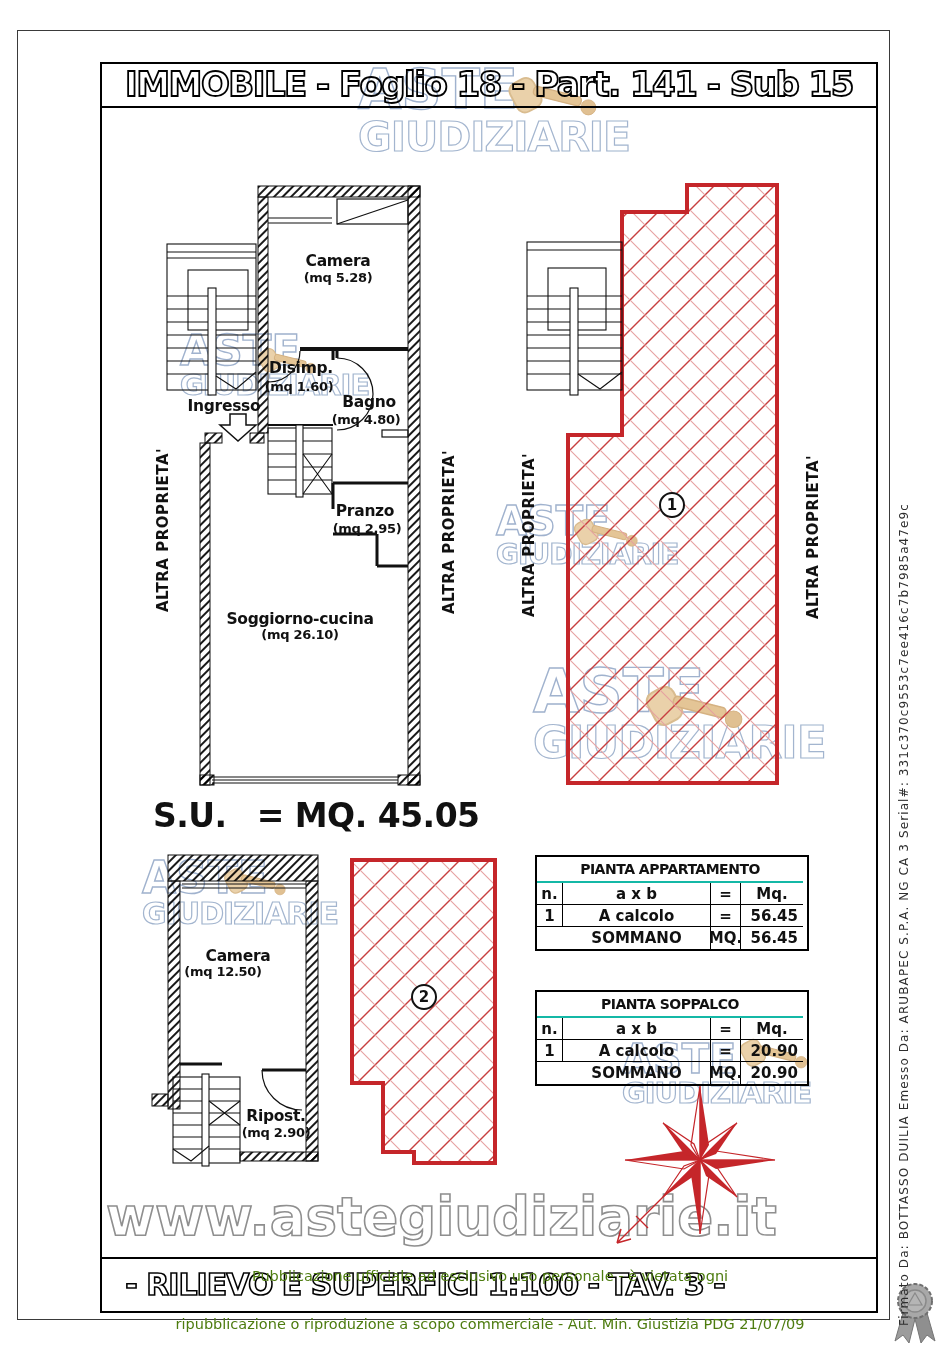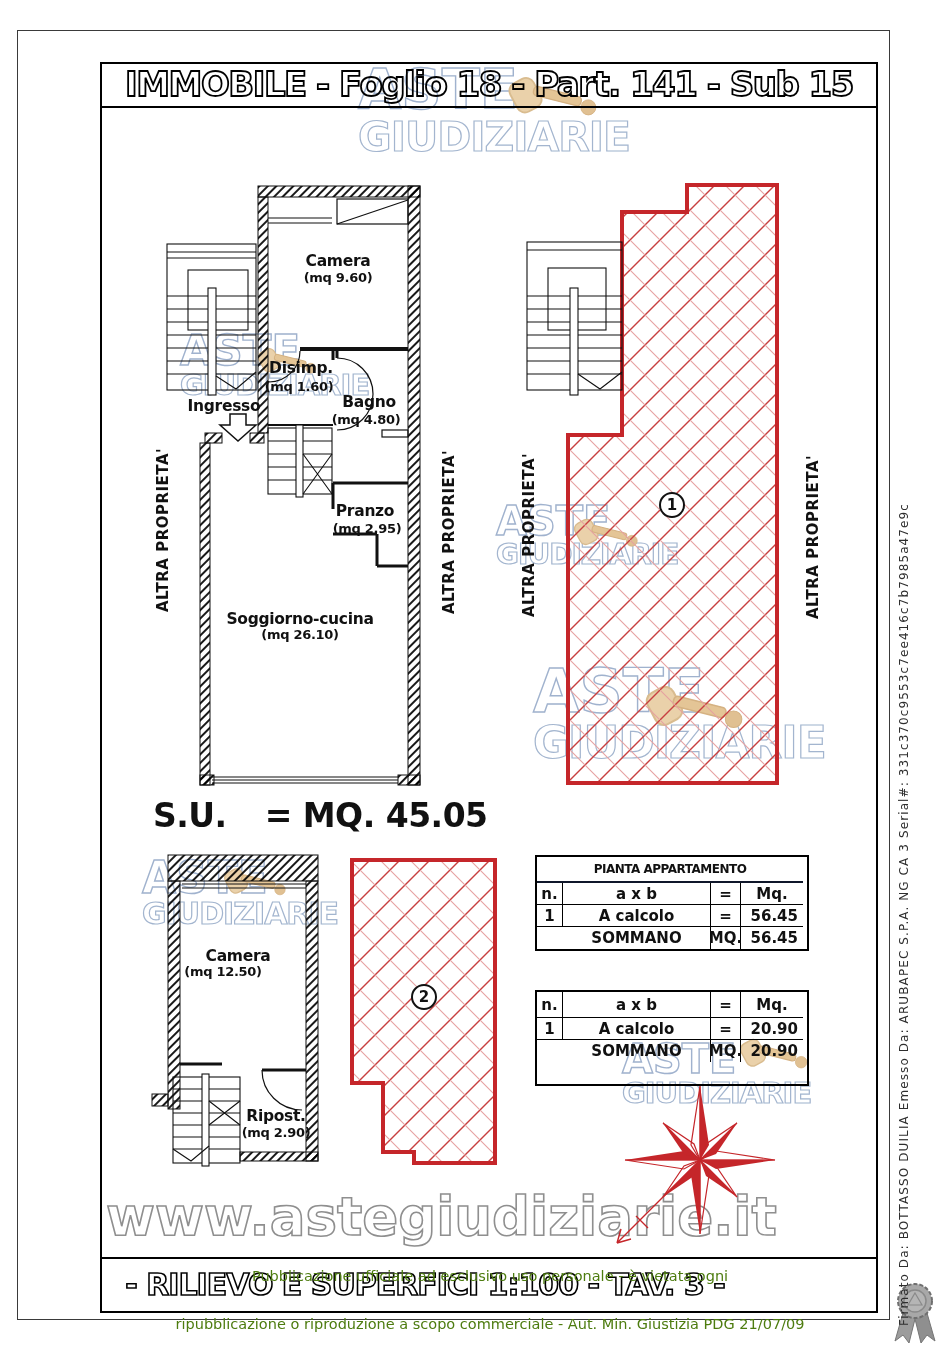--- a/index.html
+++ b/index.html
@@ -37,28 +37,28 @@
           font-size:14.5px;white-space:nowrap;}
   
   .rl{position:absolute;transform:translate(-50%,-50%);font-weight:bold;white-space:nowrap;
       font-size:15.5px;letter-spacing:-0.3px;}
   .rl.area{font-size:13px;}
   .vlabel{position:absolute;transform:translate(-50%,-50%) rotate(-90deg);font-weight:bold;
           font-size:15px;letter-spacing:.5px;white-space:nowrap;}
   .circ{position:absolute;width:26px;height:26px;border:2px solid #111;border-radius:50%;
         background:#fff;display:flex;align-items:center;justify-content:center;
         font-weight:bold;font-size:15px;box-sizing:border-box;}
-  .su{position:absolute;left:153px;top:796px;display:flex;gap:38px;font-weight:bold;
+  .su{position:absolute;left:153px;top:796px;display:flex;gap:30px;font-weight:bold;
       font-size:33px;letter-spacing:-0.5px;}
   
   .tbl{position:absolute;width:270px;display:grid;grid-template-columns:26px 148px 30px 62px;
        grid-template-rows:26px 22px 22px 22px;border:2px solid #000;box-sizing:content-box;
        font-weight:bold;}
-  .tbl .title{grid-column:1/5;border-bottom:2px solid #0f172a;display:flex;align-items:center;
-              justify-content:center;font-size:12px;letter-spacing:-0.5px;}
+  .tbl .title{grid-column:1/5;border-bottom:2px solid #14b8a6;display:flex;align-items:center;
+              justify-content:center;font-size:14px;letter-spacing:-0.5px;}
   .tbl .c{border-right:1.5px solid #000;border-bottom:1.5px solid #000;display:flex;
           align-items:center;justify-content:center;font-size:15px;box-sizing:border-box;}
   .tbl .nr{border-right:none;} .tbl .nb{border-bottom:none;}
   .tbl .num{justify-content:flex-end;padding-right:5px;}
   .tbl .blank{border-right:none;border-bottom:none;}
   
   .signature{position:absolute;left:897px;top:1326px;width:1018px;height:16px;
              transform:rotate(-90deg);transform-origin:0 0;font-size:12px;letter-spacing:1.1px;
              color:#2e2e2e;white-space:nowrap;}
 </style>
@@ -256,21 +256,21 @@
     <div class="inner-frame"></div>
     <div class="title-sep"></div>
     <div class="footer-band"></div>
   </div>
 
   <div class="text-layer">
 
     <div class="doc-title hollow">IMMOBILE - Foglio 18 - Part. 141 - Sub 15</div>
 
     <div class="rl" style="left:338px;top:261px">Camera</div>
-    <div class="rl area" style="left:338px;top:277px">(mq 9.60)</div>
+    <div class="rl area" style="left:338px;top:277px">(mq 5.28)</div>
     <div class="rl" style="left:301px;top:368px">Disimp.</div>
     <div class="rl area" style="left:299px;top:386px">(mq 1.60)</div>
     <div class="rl" style="left:369px;top:402px">Bagno</div>
     <div class="rl area" style="left:366px;top:419px">(mq 4.80)</div>
     <div class="rl" style="left:224px;top:406px">Ingresso</div>
     <div class="rl" style="left:365px;top:511px">Pranzo</div>
     <div class="rl area" style="left:367px;top:528px">(mq 2.95)</div>
     <div class="rl" style="left:300px;top:619px">Soggiorno-cucina</div>
     <div class="rl area" style="left:300px;top:634px">(mq 26.10)</div>
 
@@ -302,20 +302,21 @@
       <div class="c">A calcolo</div>
       <div class="c">=</div>
       <div class="c nr num">56.45</div>
       <div class="blank"></div>
       <div class="c nb">SOMMANO</div>
       <div class="c nb">MQ.</div>
       <div class="c nr nb num">56.45</div>
     </div>
 
     <div class="tbl" style="left:535px;top:990px">
+      <div class="title">PIANTA SOPPALCO</div>
       <div class="c">n.</div>
       <div class="c">a x b</div>
       <div class="c">=</div>
       <div class="c nr">Mq.</div>
       <div class="c">1</div>
       <div class="c">A calcolo</div>
       <div class="c">=</div>
       <div class="c nr num">20.90</div>
       <div class="blank"></div>
       <div class="c nb">SOMMANO</div>

